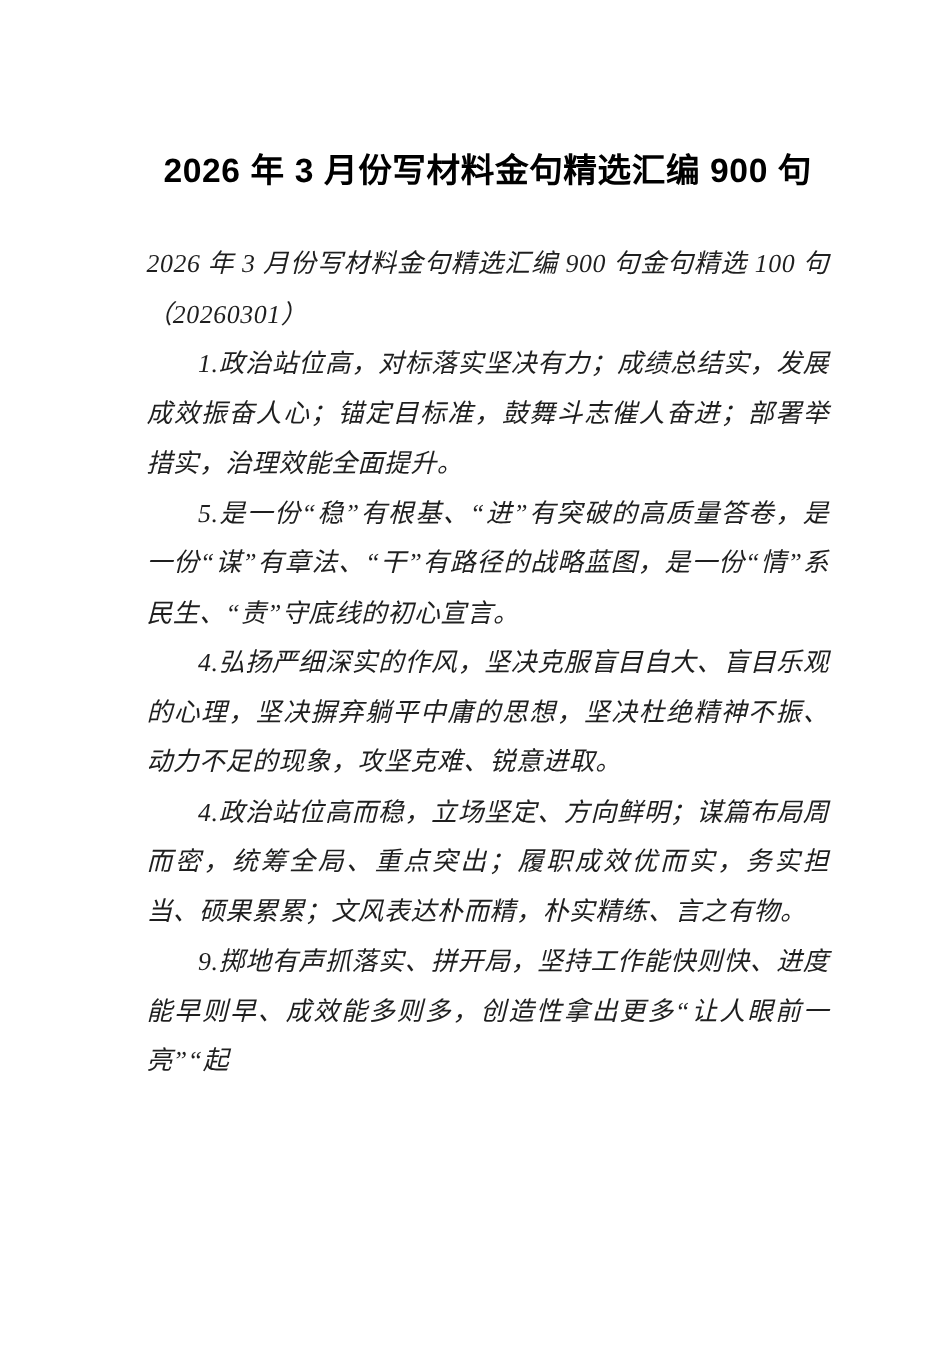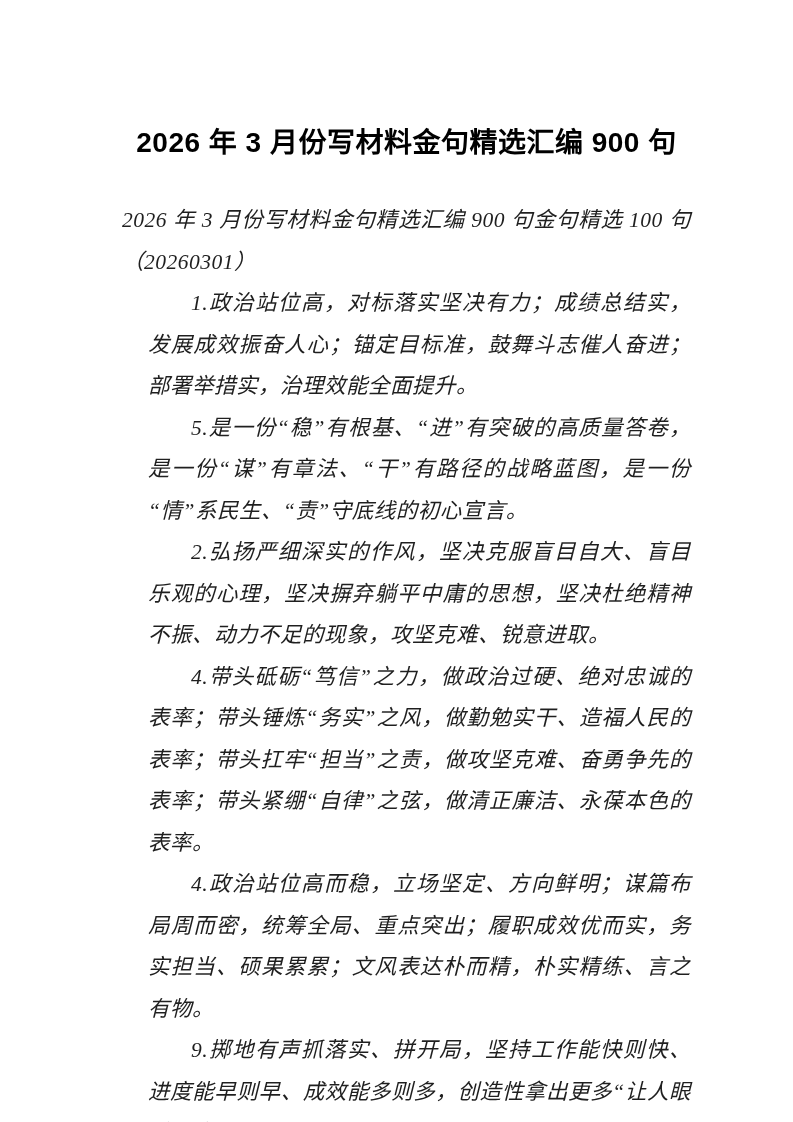--- a/index.html
+++ b/index.html
@@ -36,31 +36,29 @@
   }
   .para {
     margin: 0;
     text-align: justify;
     text-justify: inter-character;
     word-break: break-all;
     font-style: italic;
   }
   .para.indent {
     text-indent: 2em;
-    margin-left: 26px;
   }
 </style>
 </head>
 <body>
 
 <div class="page">
   <h1 class="doc-title">2026 年 3 月份写材料金句精选汇编 900 句</h1>
 
   <div class="doc-body">
     <p class="para">2026 年 3 月份写材料金句精选汇编 900 句金句精选 100 句（20260301）</p>
     <p class="para indent">1.政治站位高，对标落实坚决有力；成绩总结实，发展成效振奋人心；锚定目标准，鼓舞斗志催人奋进；部署举措实，治理效能全面提升。</p>
     <p class="para indent">5.是一份“稳”有根基、“进”有突破的高质量答卷，是一份“谋”有章法、“干”有路径的战略蓝图，是一份“情”系民生、“责”守底线的初心宣言。</p>
-    <p class="para indent">2.弘扬严细深实的作风，坚决克服盲目自大、盲目乐观的心理，坚决摒弃躺平中庸的思想，坚决杜绝精神不振、动力不足的现象，攻坚克难、锐意进取。</p>
-    <p class="para indent">4.带头砥砺“笃信”之力，做政治过硬、绝对忠诚的表率；带头锤炼“务实”之风，做勤勉实干、造福人民的表率；带头扛牢“担当”之责，做攻坚克难、奋勇争先的表率；带头紧绷“自律”之弦，做清正廉洁、永葆本色的表率。</p>
+    <p class="para indent">4.弘扬严细深实的作风，坚决克服盲目自大、盲目乐观的心理，坚决摒弃躺平中庸的思想，坚决杜绝精神不振、动力不足的现象，攻坚克难、锐意进取。</p>
     <p class="para indent">4.政治站位高而稳，立场坚定、方向鲜明；谋篇布局周而密，统筹全局、重点突出；履职成效优而实，务实担当、硕果累累；文风表达朴而精，朴实精练、言之有物。</p>
     <p class="para indent">9.掷地有声抓落实、拼开局，坚持工作能快则快、进度能早则早、成效能多则多，创造性拿出更多“让人眼前一亮”“起</p>
   </div>
 </div>
 
 </body></html>

